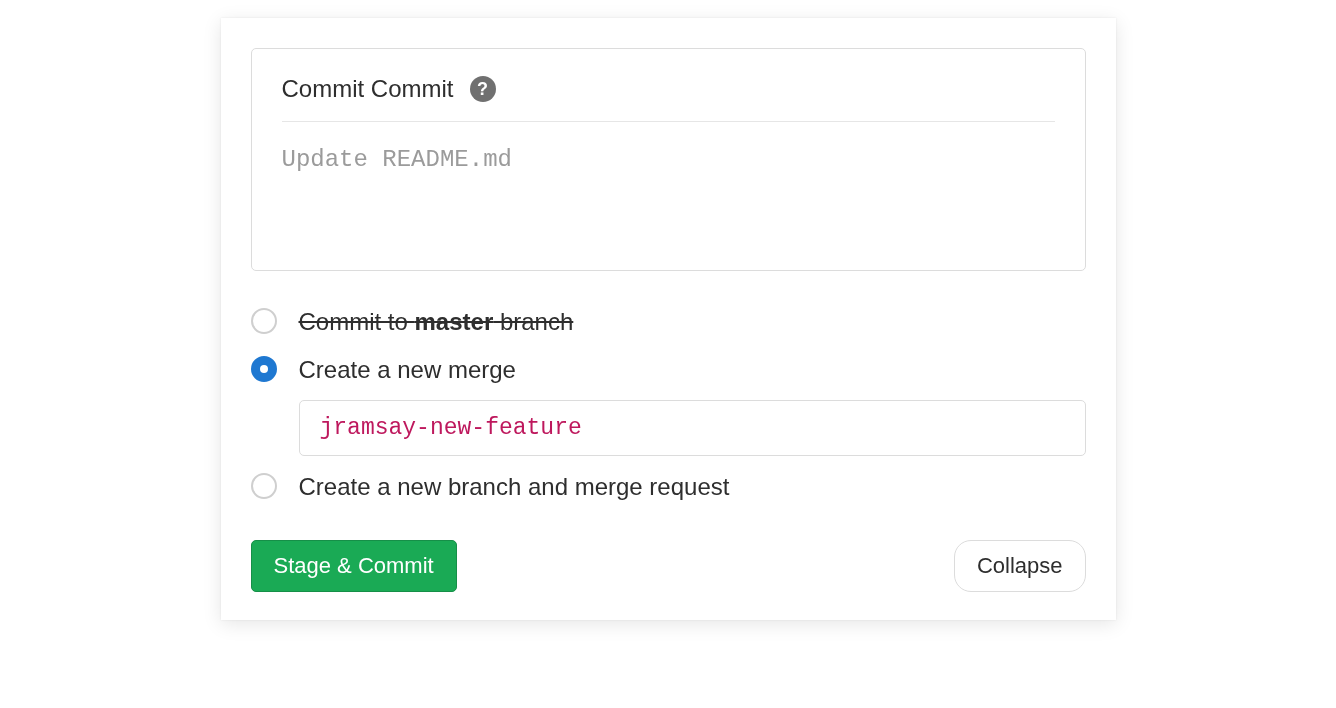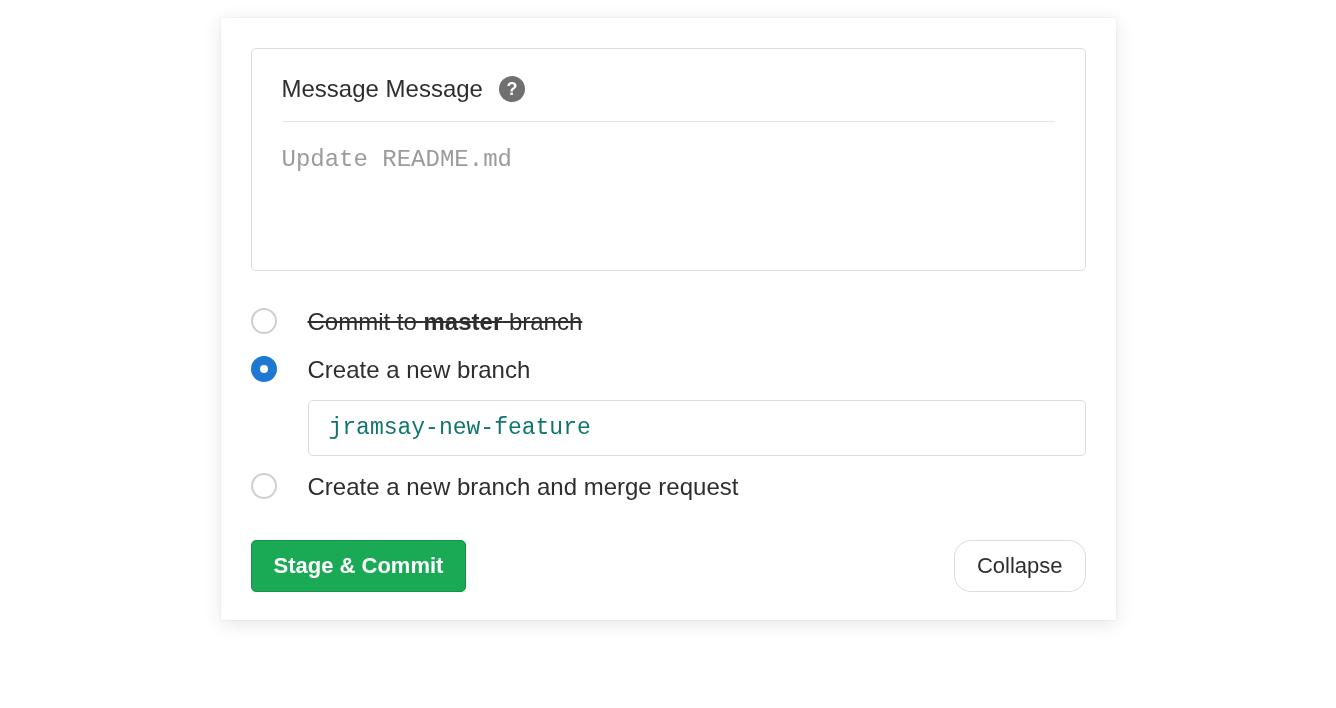--- a/index.html
+++ b/index.html
@@ -78,21 +78,21 @@
       color: #9b9b9b;
     }
 
     .options {
       margin: 0 0 36px 0;
     }
 
     .option-row {
       display: flex;
       align-items: flex-start;
-      gap: 31px;
+      gap: 22px;
       margin-bottom: 14px;
     }
 
     .radio {
       width: 26px;
       height: 26px;
       border-radius: 50%;
       border: 2px solid #cfcfcf;
       background: #ffffff;
       flex-shrink: 0;
@@ -138,39 +138,39 @@
     }
 
     .branch-input {
       width: 100%;
       margin-top: 14px;
       border: 1px solid #dcdcdc;
       border-radius: 5px;
       padding: 14px 20px;
       font-family: "SFMono-Regular", Menlo, Consolas, "Liberation Mono", monospace;
       font-size: 23px;
-      color: #0f766e;
+      color: #be185d;
       outline: none;
       background: #ffffff;
     }
 
     .button-row {
       display: flex;
       justify-content: space-between;
       align-items: center;
     }
 
     .btn-primary {
       background: #1aaa55;
       color: #ffffff;
       border: 1px solid #168f48;
       border-radius: 5px;
       padding: 12px 22px;
       font-size: 22px;
-      font-weight: 700;
+      font-weight: 400;
       cursor: pointer;
       font-family: inherit;
     }
 
     .btn-secondary {
       background: #ffffff;
       color: #2e2e2e;
       border: 1px solid #dcdcdc;
       border-radius: 17px;
       padding: 12px 22px;
@@ -180,41 +180,41 @@
       font-family: inherit;
     }
   </style>
 </head>
 <body>
 
 <div class="panel">
 
   <div class="commit-box">
     <div class="commit-header">
-      <span class="commit-label">Message Message</span>
+      <span class="commit-label">Commit Commit</span>
       <span class="help-icon">?</span>
     </div>
     <textarea class="commit-textarea" placeholder="Update README.md" style=""></textarea>
   </div>
 
   <div class="options">
 
     <div class="option-row">
       <div class="radio"></div>
       <div class="option-content">
         <span class="option-label strike">
           <span>Commit to </span><span class="branch-bold">master</span><span> branch</span>
         </span>
       </div>
     </div>
 
     <div class="option-row">
       <div class="radio selected"></div>
       <div class="option-content">
-        <span class="option-label">Create a new branch</span>
+        <span class="option-label">Create a new merge</span>
         <input type="text" class="branch-input" value="jramsay-new-feature" style="">
       </div>
     </div>
 
     <div class="option-row" style="margin-bottom:0;">
       <div class="radio"></div>
       <div class="option-content">
         <span class="option-label">Create a new branch and merge request</span>
       </div>
     </div>

